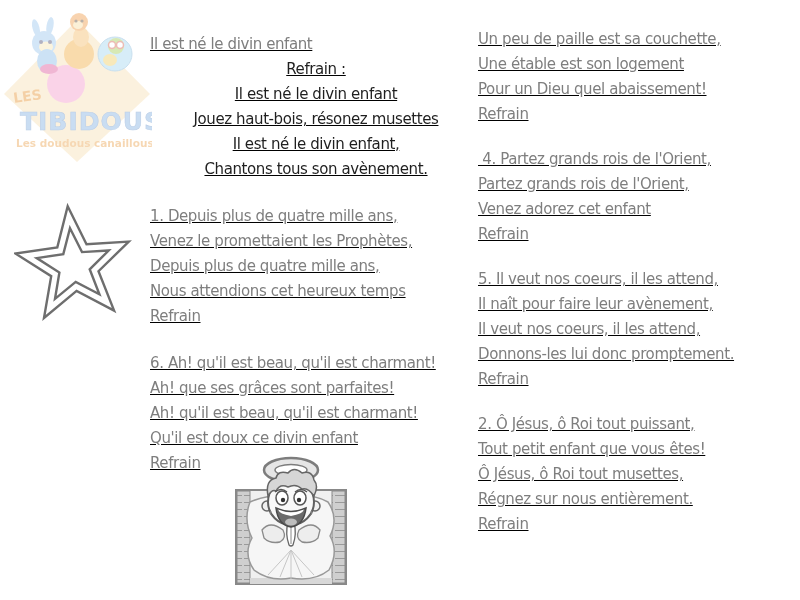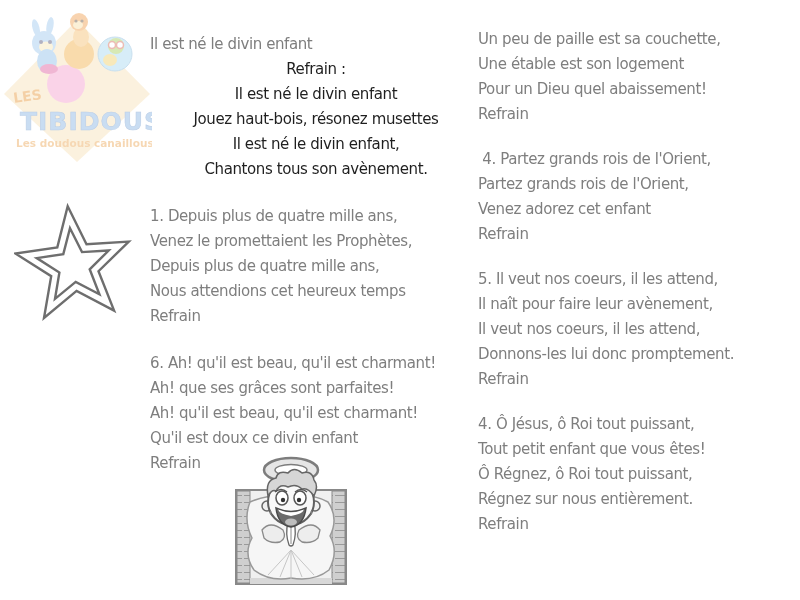--- a/index.html
+++ b/index.html
@@ -15,21 +15,21 @@
   .col-left  { left: 150px; top: 32px;  width: 332px; }
   .col-right { left: 478px; top: 27px;  width: 322px; }
   .line {
     font-size: 15px;
     line-height: 25px;
     letter-spacing: -0.4px;
     white-space: pre;
   }
   .gray { color: #7e7e7e; }
   .dark { color: #1f1f1f; text-align: center; }
-  .vblock { margin: 0 0 22px 0; }
+  .vblock { margin: 0 0 22px 0; text-decoration: underline; }
   .col-right .vblock { margin-bottom: 20px; }
   .logo-wrap { position: absolute; left: 2px; top: 2px; width: 150px; height: 162px; }
   .star-wrap { position: absolute; left: 14px; top: 202px; width: 124px; height: 136px; }
   .baby-wrap { position: absolute; left: 230px; top: 450px; width: 122px; height: 142px; }
   svg { display: block; }
   .logo-brand { font-family: "DejaVu Sans", sans-serif; font-weight: bold; }
 </style>
 </head>
 <body>
 
@@ -116,23 +116,23 @@
       <div class="line gray">Refrain</div>
     </div>
     <div class="vblock">
       <div class="line gray">5. Il veut nos coeurs, il les attend,</div>
       <div class="line gray">Il naît pour faire leur avènement,</div>
       <div class="line gray">Il veut nos coeurs, il les attend,</div>
       <div class="line gray">Donnons-les lui donc promptement.</div>
       <div class="line gray">Refrain</div>
     </div>
     <div class="vblock">
-      <div class="line gray">4. Ô Jésus, ô Roi tout puissant,</div>
+      <div class="line gray">2. Ô Jésus, ô Roi tout puissant,</div>
       <div class="line gray">Tout petit enfant que vous êtes!</div>
-      <div class="line gray">Ô Régnez, ô Roi tout puissant,</div>
+      <div class="line gray">Ô Jésus, ô Roi tout musettes,</div>
       <div class="line gray">Régnez sur nous entièrement.</div>
       <div class="line gray">Refrain</div>
     </div>
   </div>
 
   <div class="baby-wrap">
     <svg width="122" height="142" viewBox="0 0 122 142">
       <defs>
         <pattern id="planks" width="13" height="7" patternUnits="userSpaceOnUse">
           <rect width="13" height="7" fill="#cfcfcf"></rect>

